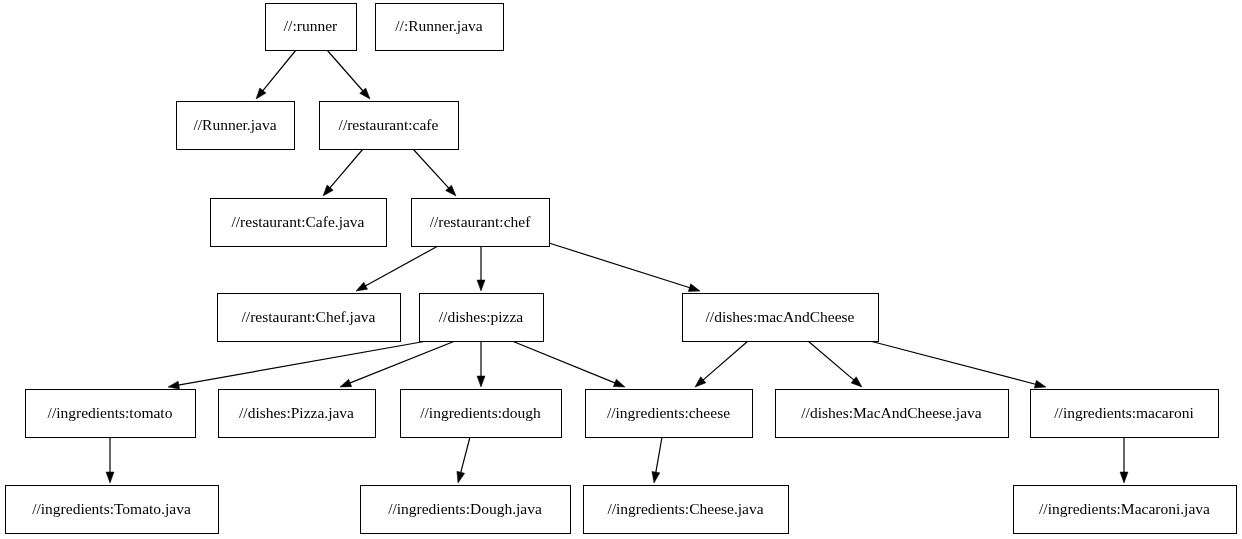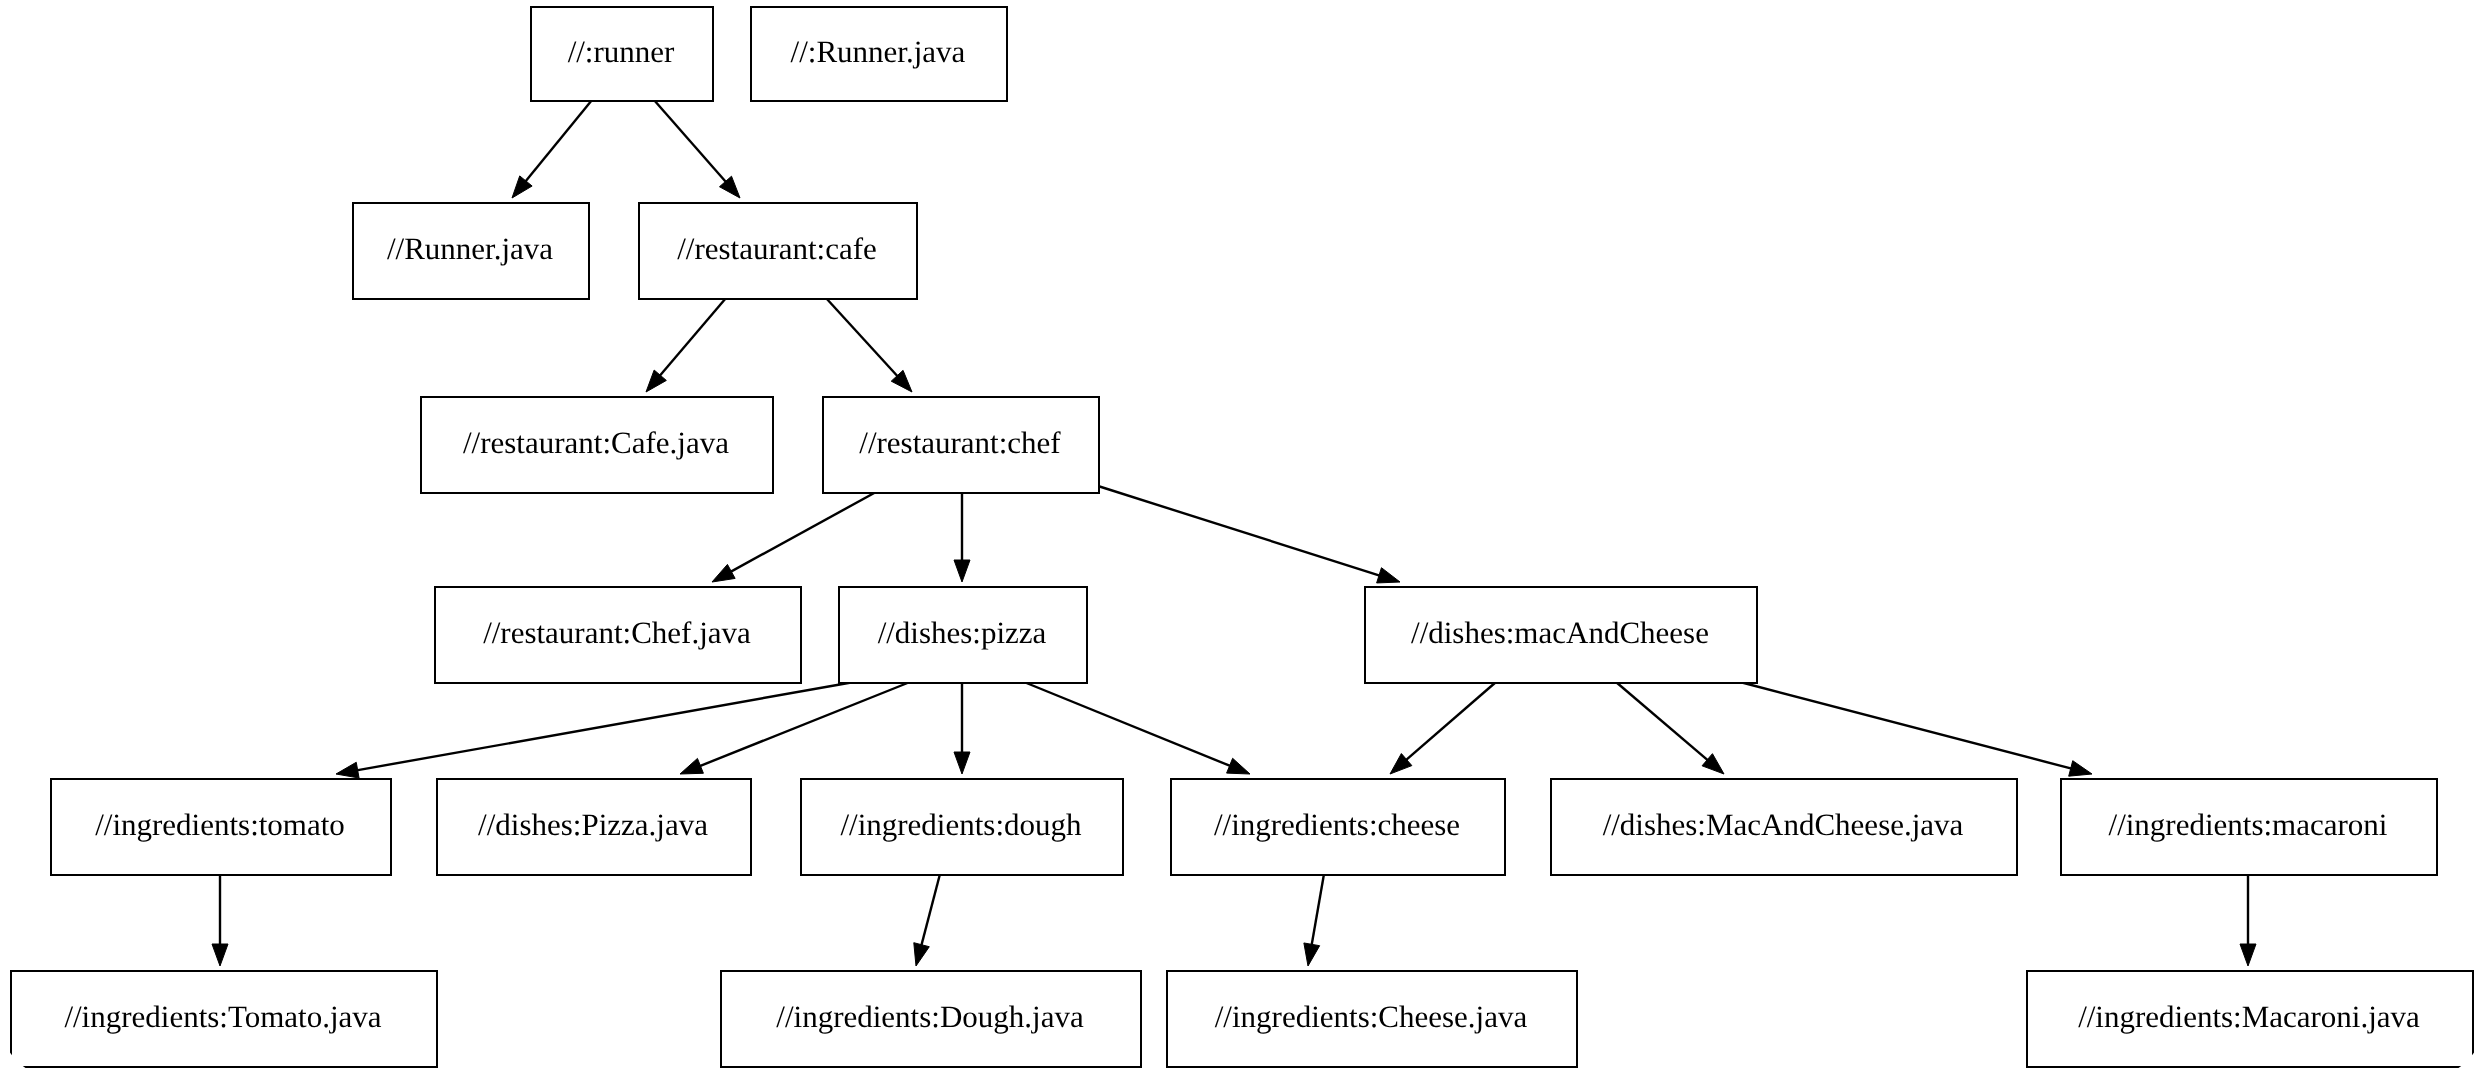--- a/index.html
+++ b/index.html
@@ -9,21 +9,20 @@
   }
   body {
     font-family: "Liberation Serif", "DejaVu Serif", serif;
   }
   #graph-canvas {
     position: relative;
     width: 1242px;
     height: 539px;
     background: #ffffff;
     overflow: hidden;
-    border-radius: 29px;
   }
   svg.graph-svg {
     position: absolute;
     top: 0;
     left: 0;
     width: 1242px;
     height: 539px;
     display: block;
   }
   .node-box {

